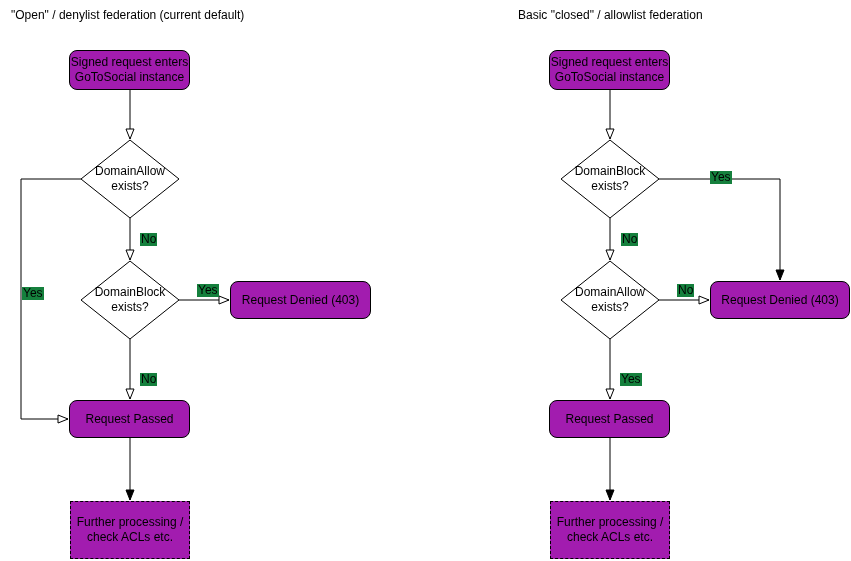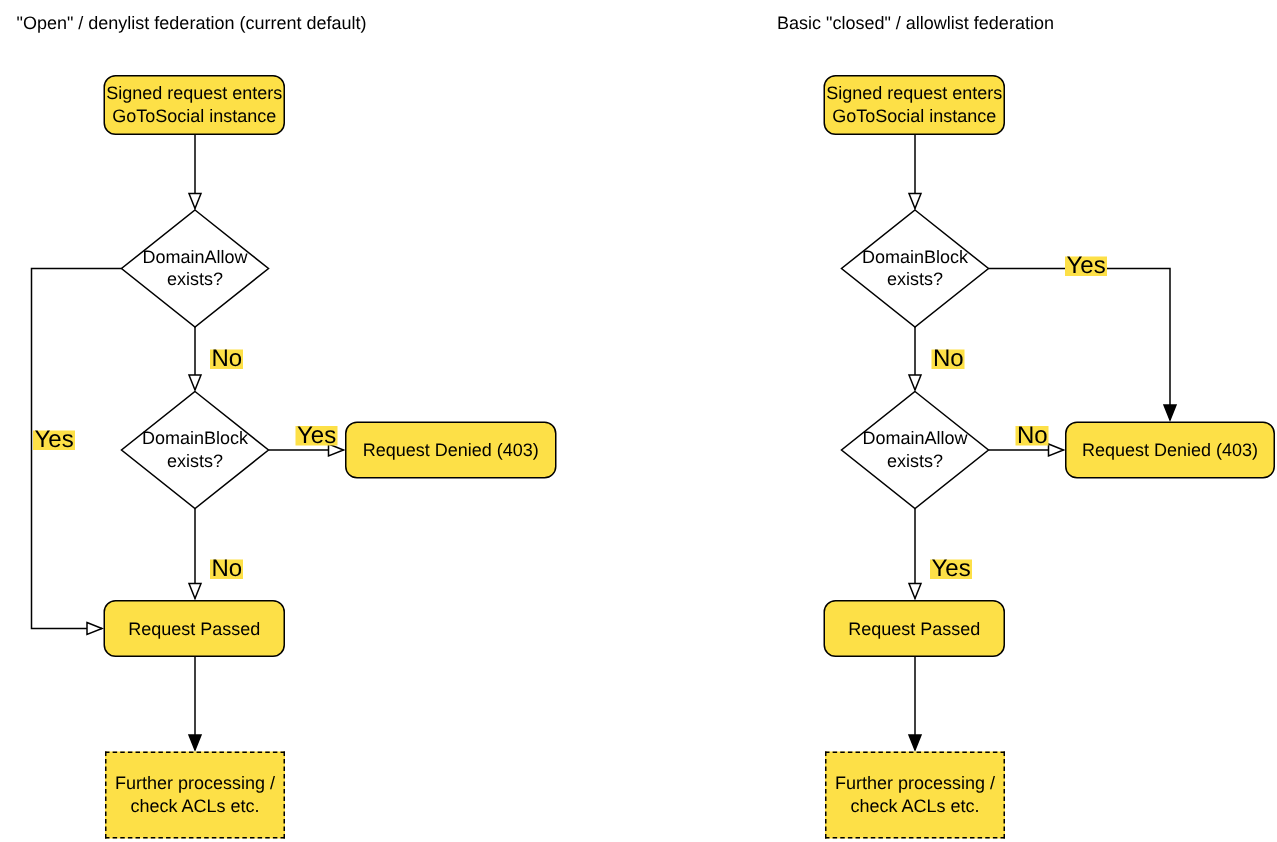--- a/index.html
+++ b/index.html
@@ -16,21 +16,21 @@
   .chart-title {
     position: absolute;
     font-size: 12px;
     line-height: 14px;
     white-space: nowrap;
   }
   .node {
     position: absolute;
     box-sizing: border-box;
     border: 1px solid #000000;
-    background: #fde047;
+    background: #a21caf;
     border-radius: 8px;
     display: flex;
     flex-direction: column;
     align-items: center;
     justify-content: center;
     font-size: 12px;
     line-height: 15px;
     text-align: center;
   }
   .node.dashed {
@@ -39,23 +39,23 @@
     justify-content: center;
   }
   .diamond-label {
     position: absolute;
     font-size: 12px;
     line-height: 15px;
     text-align: center;
   }
   .edge-label {
     position: absolute;
-    font-size: 16px;
+    font-size: 12px;
     line-height: 13px;
-    background: #fde047;
+    background: #15803d;
     padding: 0 1px;
     white-space: nowrap;
   }
   svg path.edge { fill: none; stroke: #000000; stroke-width: 1; }
   svg polygon.diamond { fill: #ffffff; stroke: #000000; stroke-width: 1; }
 </style>
 </head>
 <body>
 
 <div class="canvas">

